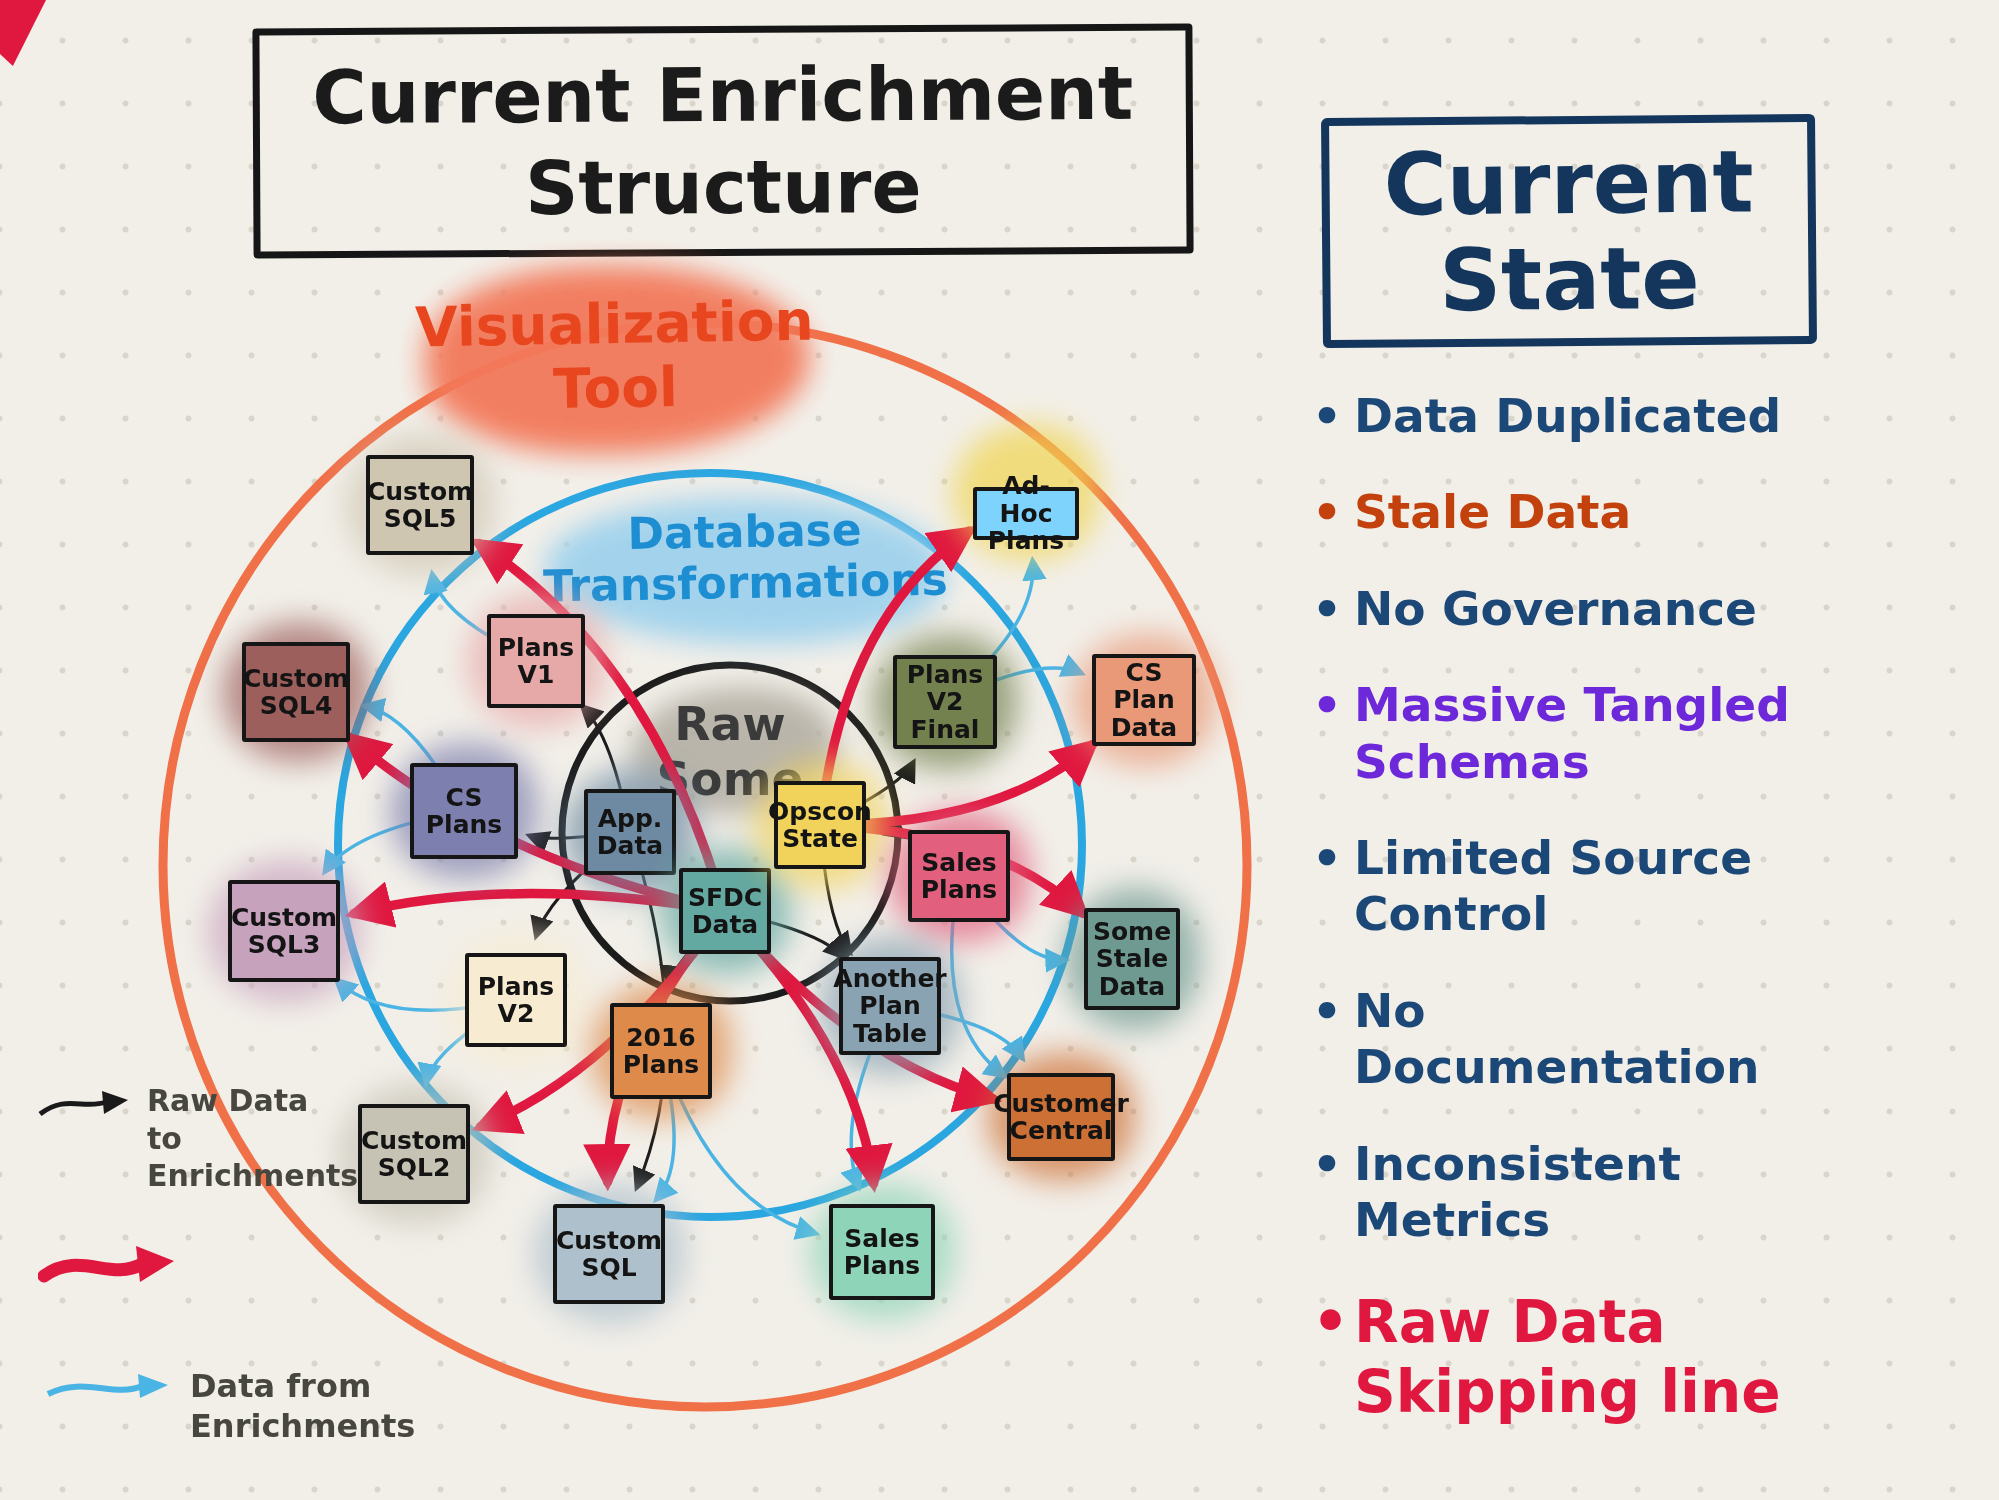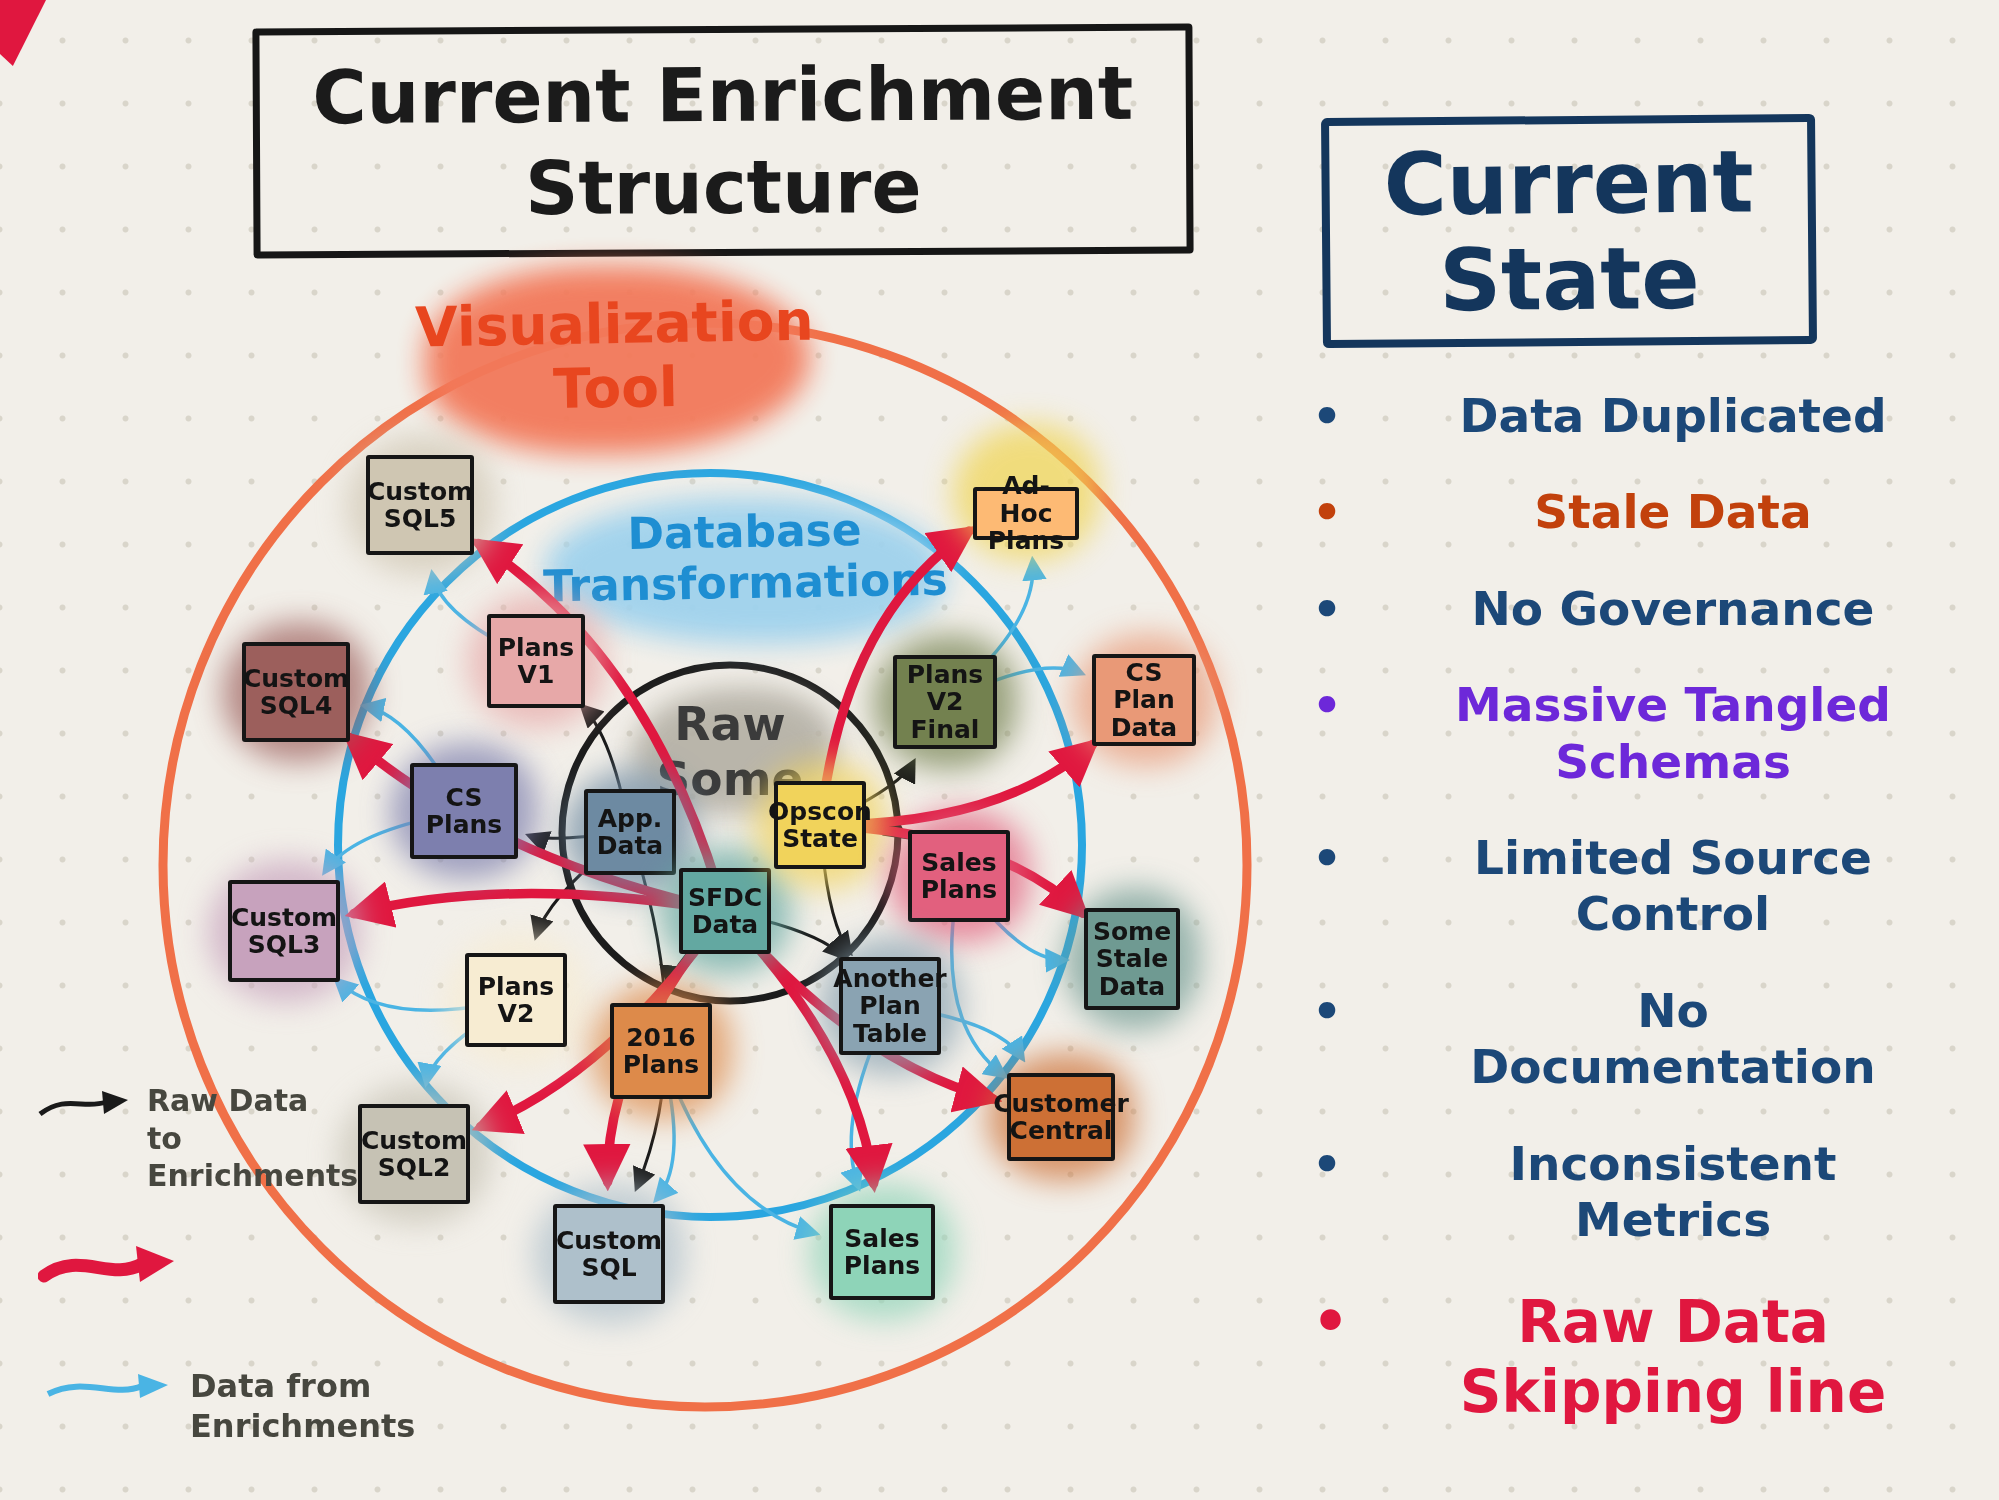--- a/index.html
+++ b/index.html
@@ -48,21 +48,21 @@
   #legend-skip{left:38px;top:1236px;}
   #legend-skip .legend-text{width:250px;font-size:32px;}
   #legend-enrich{left:44px;top:1366px;}
   #legend-enrich .legend-text{width:270px;font-size:32px;}
   .legend-text{line-height:1.25;}
   
   .state-box{position:absolute;left:1322px;top:116px;width:478px;height:214px;
     border:8px solid #14365c;border-radius:6px;display:flex;align-items:center;justify-content:center;
     text-align:center;transform:rotate(-0.5deg);}
   .state-box .t{font-size:86px;font-weight:bold;color:#14365c;line-height:1.12;width:420px;}
-  #state-list{position:absolute;left:1312px;top:388px;width:680px;list-style:none;margin:0;padding:0;text-align:center;}
+  #state-list{position:absolute;left:1312px;top:388px;width:680px;list-style:none;margin:0;padding:0;}
   #state-list li{font-size:47px;font-weight:bold;line-height:1.2;margin-bottom:40px;
     white-space:pre-line;position:relative;padding-left:42px;}
   #state-list li::before{content:"\2022";position:absolute;left:0;top:0;}
   #state-list li.em{font-size:58px;}
 </style>
 </head>
 <body>
 
 <div class="corner-mark"></div>
 
@@ -226,21 +226,21 @@
 Stale
 Data</div>
     </div>
     <div class="node" style="left: 1092px; top: 654px; width: 104px; height: 92px;">
       <div class="nblob" style="background: rgb(233, 153, 119);"></div>
       <div class="nbox" style="background: rgb(233, 153, 119);">CS
 Plan Data</div>
     </div>
     <div class="node" style="left: 973px; top: 444px; width: 106px; height: 96px;">
       <div class="nblob" style="background: rgb(240, 212, 78);"></div>
-      <div class="nbox" style="background: #fdba74; margin-top: 43px;">Ad-Hoc
+      <div class="nbox" style="background: #7dd3fc; margin-top: 43px;">Ad-Hoc
 Plans</div>
     </div>
   </div>
 
 <div class="legend-item" id="legend-raw">
   <svg width="95" height="42">
     <path d="M4,32 C30,12 48,28 70,20" stroke="#1a1a1a" stroke-width="5" fill="none"></path>
     <polygon points="66,9 92,18 68,32" fill="#1a1a1a"></polygon>
   </svg>
   <div class="legend-text">Raw Data to Enrichments</div>

